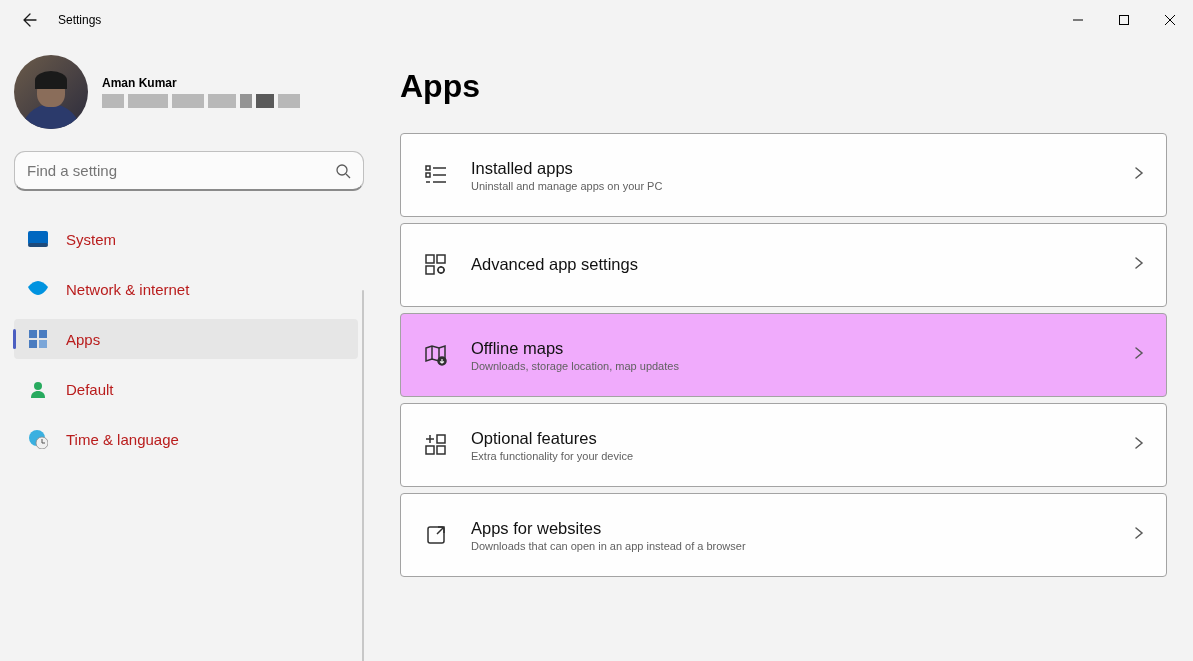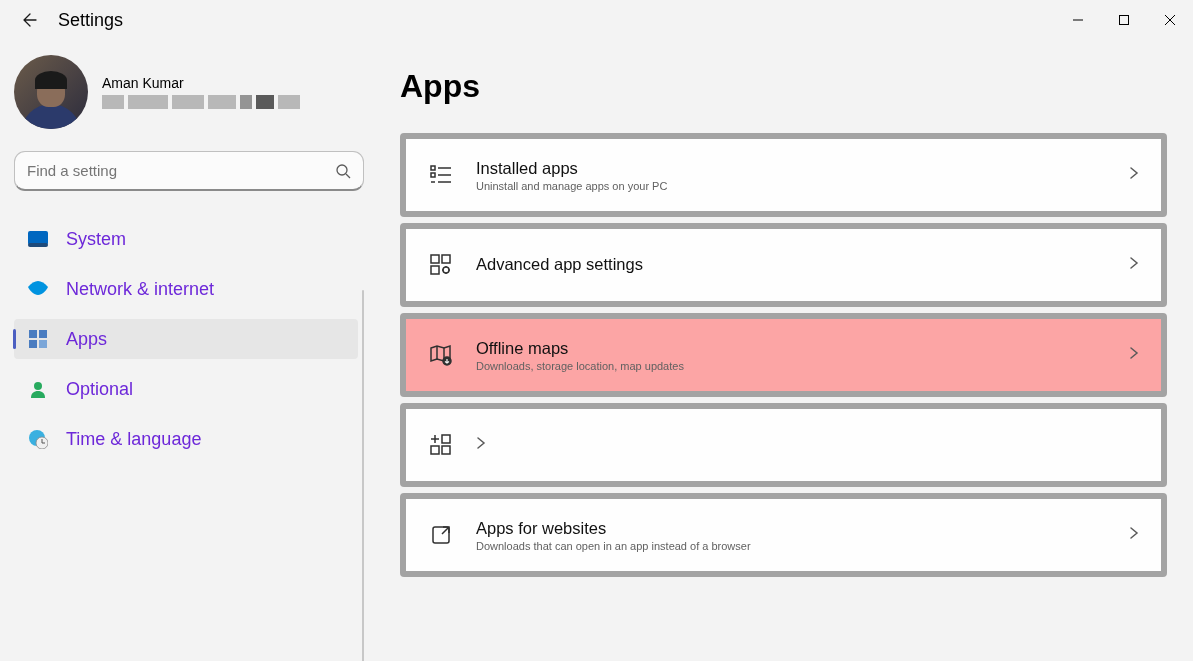--- a/index.html
+++ b/index.html
@@ -29,21 +29,21 @@
     }
     .back-btn {
       width: 40px;
       height: 40px;
       display: flex;
       align-items: center;
       justify-content: center;
     }
     .app-title {
       margin-left: 8px;
-      font-size: 18px;
+      font-size: 12px;
       color: #000;
     }
     .window-controls {
       display: flex;
     }
     .win-btn {
       width: 46px;
       height: 30px;
       display: flex;
       align-items: center;
@@ -106,22 +106,22 @@
       position: absolute;
       bottom: -5px;
       left: 0;
       border-radius: 30px 30px 0 0;
     }
     .profile-info {
       display: flex;
       flex-direction: column;
     }
     .profile-name {
-      font-size: 14px;
-      font-weight: 400;
+      font-size: 12px;
+      font-weight: 700;
       color: #000;
     }
     .profile-email {
       display: flex;
       gap: 4px;
       margin-top: 4px;
     }
     .blur-block {
       height: 14px;
       background: #b8b8b8;
@@ -183,22 +183,22 @@
       border-radius: 2px;
     }
     .nav-icon {
       width: 20px;
       height: 20px;
       display: flex;
       align-items: center;
       justify-content: center;
     }
     .nav-label {
-      font-size: 18px;
-      color: #6d28d9;
+      font-size: 15px;
+      color: #b91c1c;
       text-align: right;
     }
     .scroll-track {
       position: absolute;
       right: 6px;
       top: 250px;
       width: 2px;
       height: 380px;
       background: #c7c7c7;
       border-radius: 1px;
@@ -209,31 +209,31 @@
       overflow: hidden;
     }
     .page-title {
       font-size: 32px;
       font-weight: 600;
       color: #000;
       margin-bottom: 28px;
     }
     .card {
       background: #fefefe;
-      border: 6px solid #a3a3a3;
+      border: 1px solid #a3a3a3;
       border-radius: 4px;
       height: 84px;
       margin-bottom: 6px;
       display: flex;
       align-items: center;
       padding: 0 22px;
       gap: 22px;
     }
     .card.hover {
-      background: #fca5a5;
+      background: #f0abfc;
     }
     .card-icon {
       width: 26px;
       height: 26px;
       display: flex;
       align-items: center;
       justify-content: center;
       color: #303030;
     }
     .card-text {
@@ -354,21 +354,21 @@
         <span class="nav-label">Apps</span>
       </div>
 
       <div class="nav-item">
         <div class="nav-icon">
           <svg width="18" height="18" viewBox="0 0 18 18">
               <circle cx="9" cy="6" r="4" fill="#27aa5e"></circle>
               <path d="M2 18 C 2 13 5 11 9 11 C 13 11 16 13 16 18 Z" fill="#27aa5e"></path>
             </svg>
         </div>
-        <span class="nav-label">Optional</span>
+        <span class="nav-label">Default</span>
       </div>
 
       <div class="nav-item">
         <div class="nav-icon">
           <svg width="20" height="20" viewBox="0 0 20 20">
               <circle cx="9" cy="9" r="8" fill="#3ab0e0"></circle>
               <circle cx="14" cy="14" r="6" fill="#f0f0f0" stroke="#888" stroke-width="0.8"></circle>
               <line x1="14" y1="14" x2="14" y2="10" stroke="#555" stroke-width="1"></line>
               <line x1="14" y1="14" x2="17" y2="14" stroke="#555" stroke-width="1"></line>
             </svg>
@@ -451,20 +451,24 @@
     <div class="card">
       <div class="card-icon">
         <svg width="22" height="22" viewBox="0 0 22 22" fill="none" stroke="#303030" stroke-width="1.5">
             <rect x="12" y="1" width="8" height="8"></rect>
             <rect x="1" y="12" width="8" height="8"></rect>
             <rect x="12" y="12" width="8" height="8"></rect>
             <line x1="5" y1="1" x2="5" y2="9"></line>
             <line x1="1" y1="5" x2="9" y2="5"></line>
           </svg>
       </div>
+      <div class="card-text">
+        <div class="card-title">Optional features</div>
+        <div class="card-sub">Extra functionality for your device</div>
+      </div>
       <div class="chevron">
         <svg width="10" height="14" viewBox="0 0 10 14">
             <path d="M2 2 L8 7 L2 12" stroke="#5a5a5a" stroke-width="1.5" fill="none" stroke-linecap="round"></path>
           </svg>
       </div>
     </div>
 
     <div class="card">
       <div class="card-icon">
         <svg width="22" height="22" viewBox="0 0 22 22" fill="none" stroke="#303030" stroke-width="1.5">

